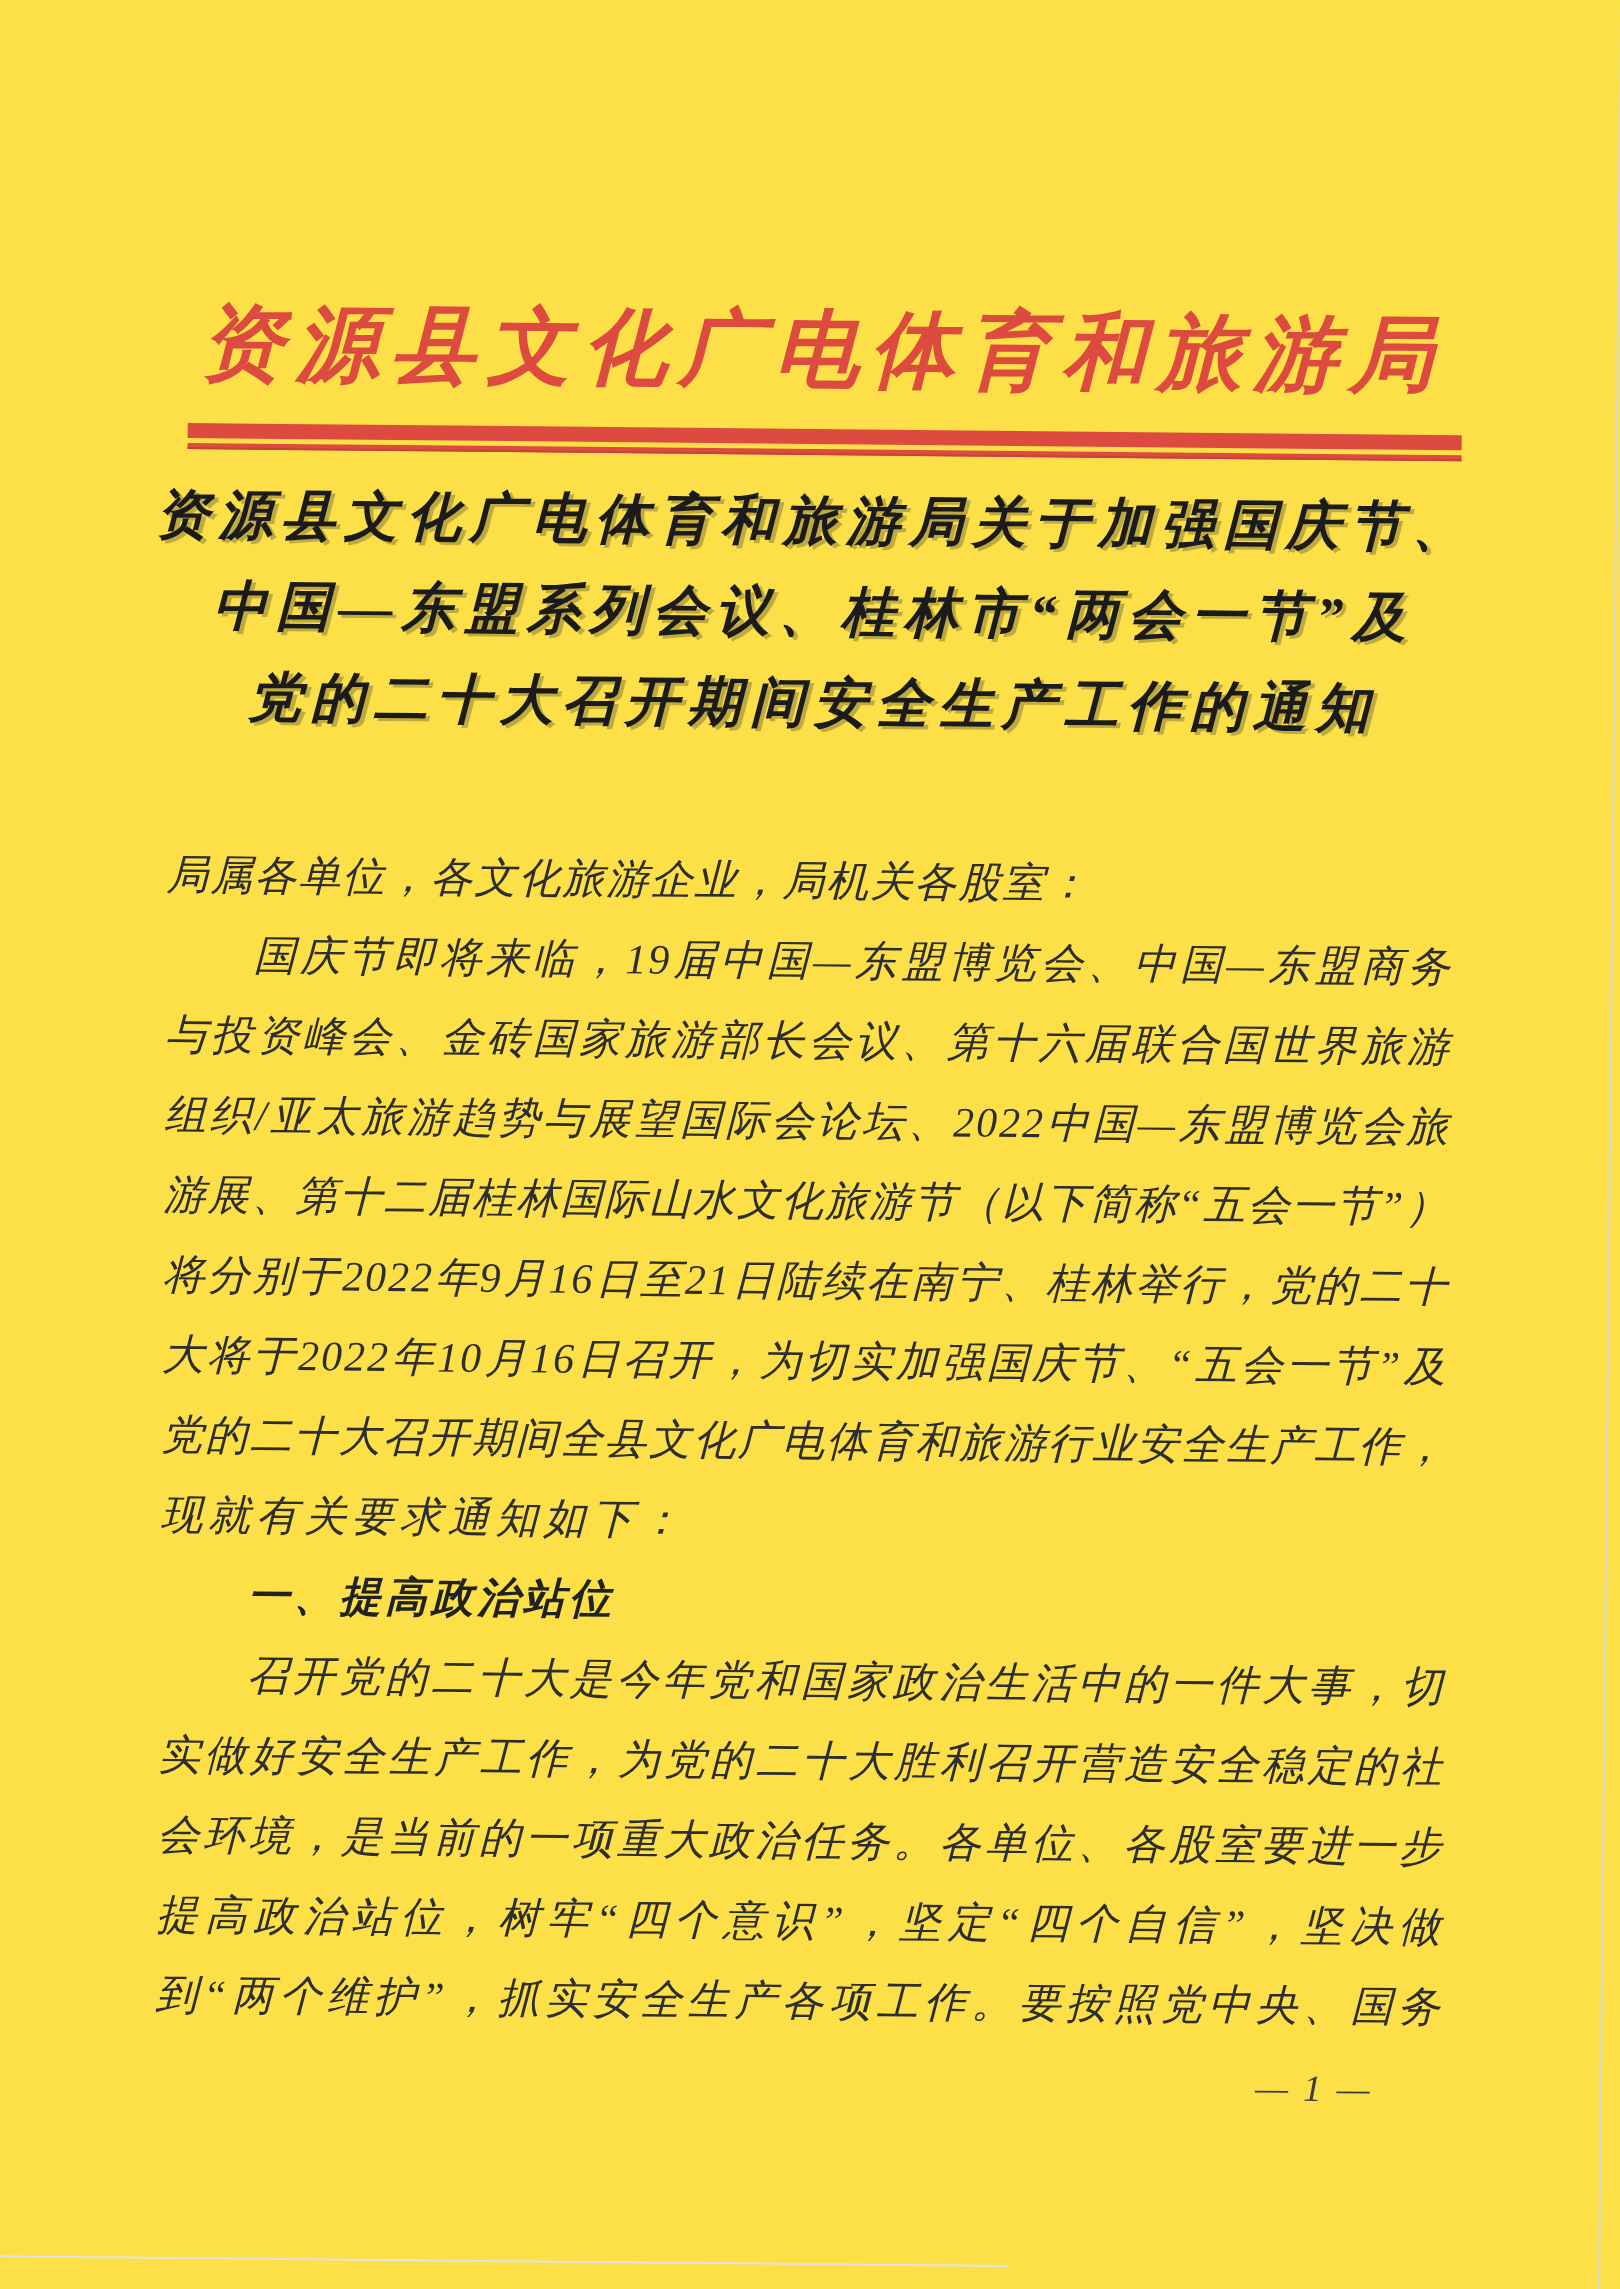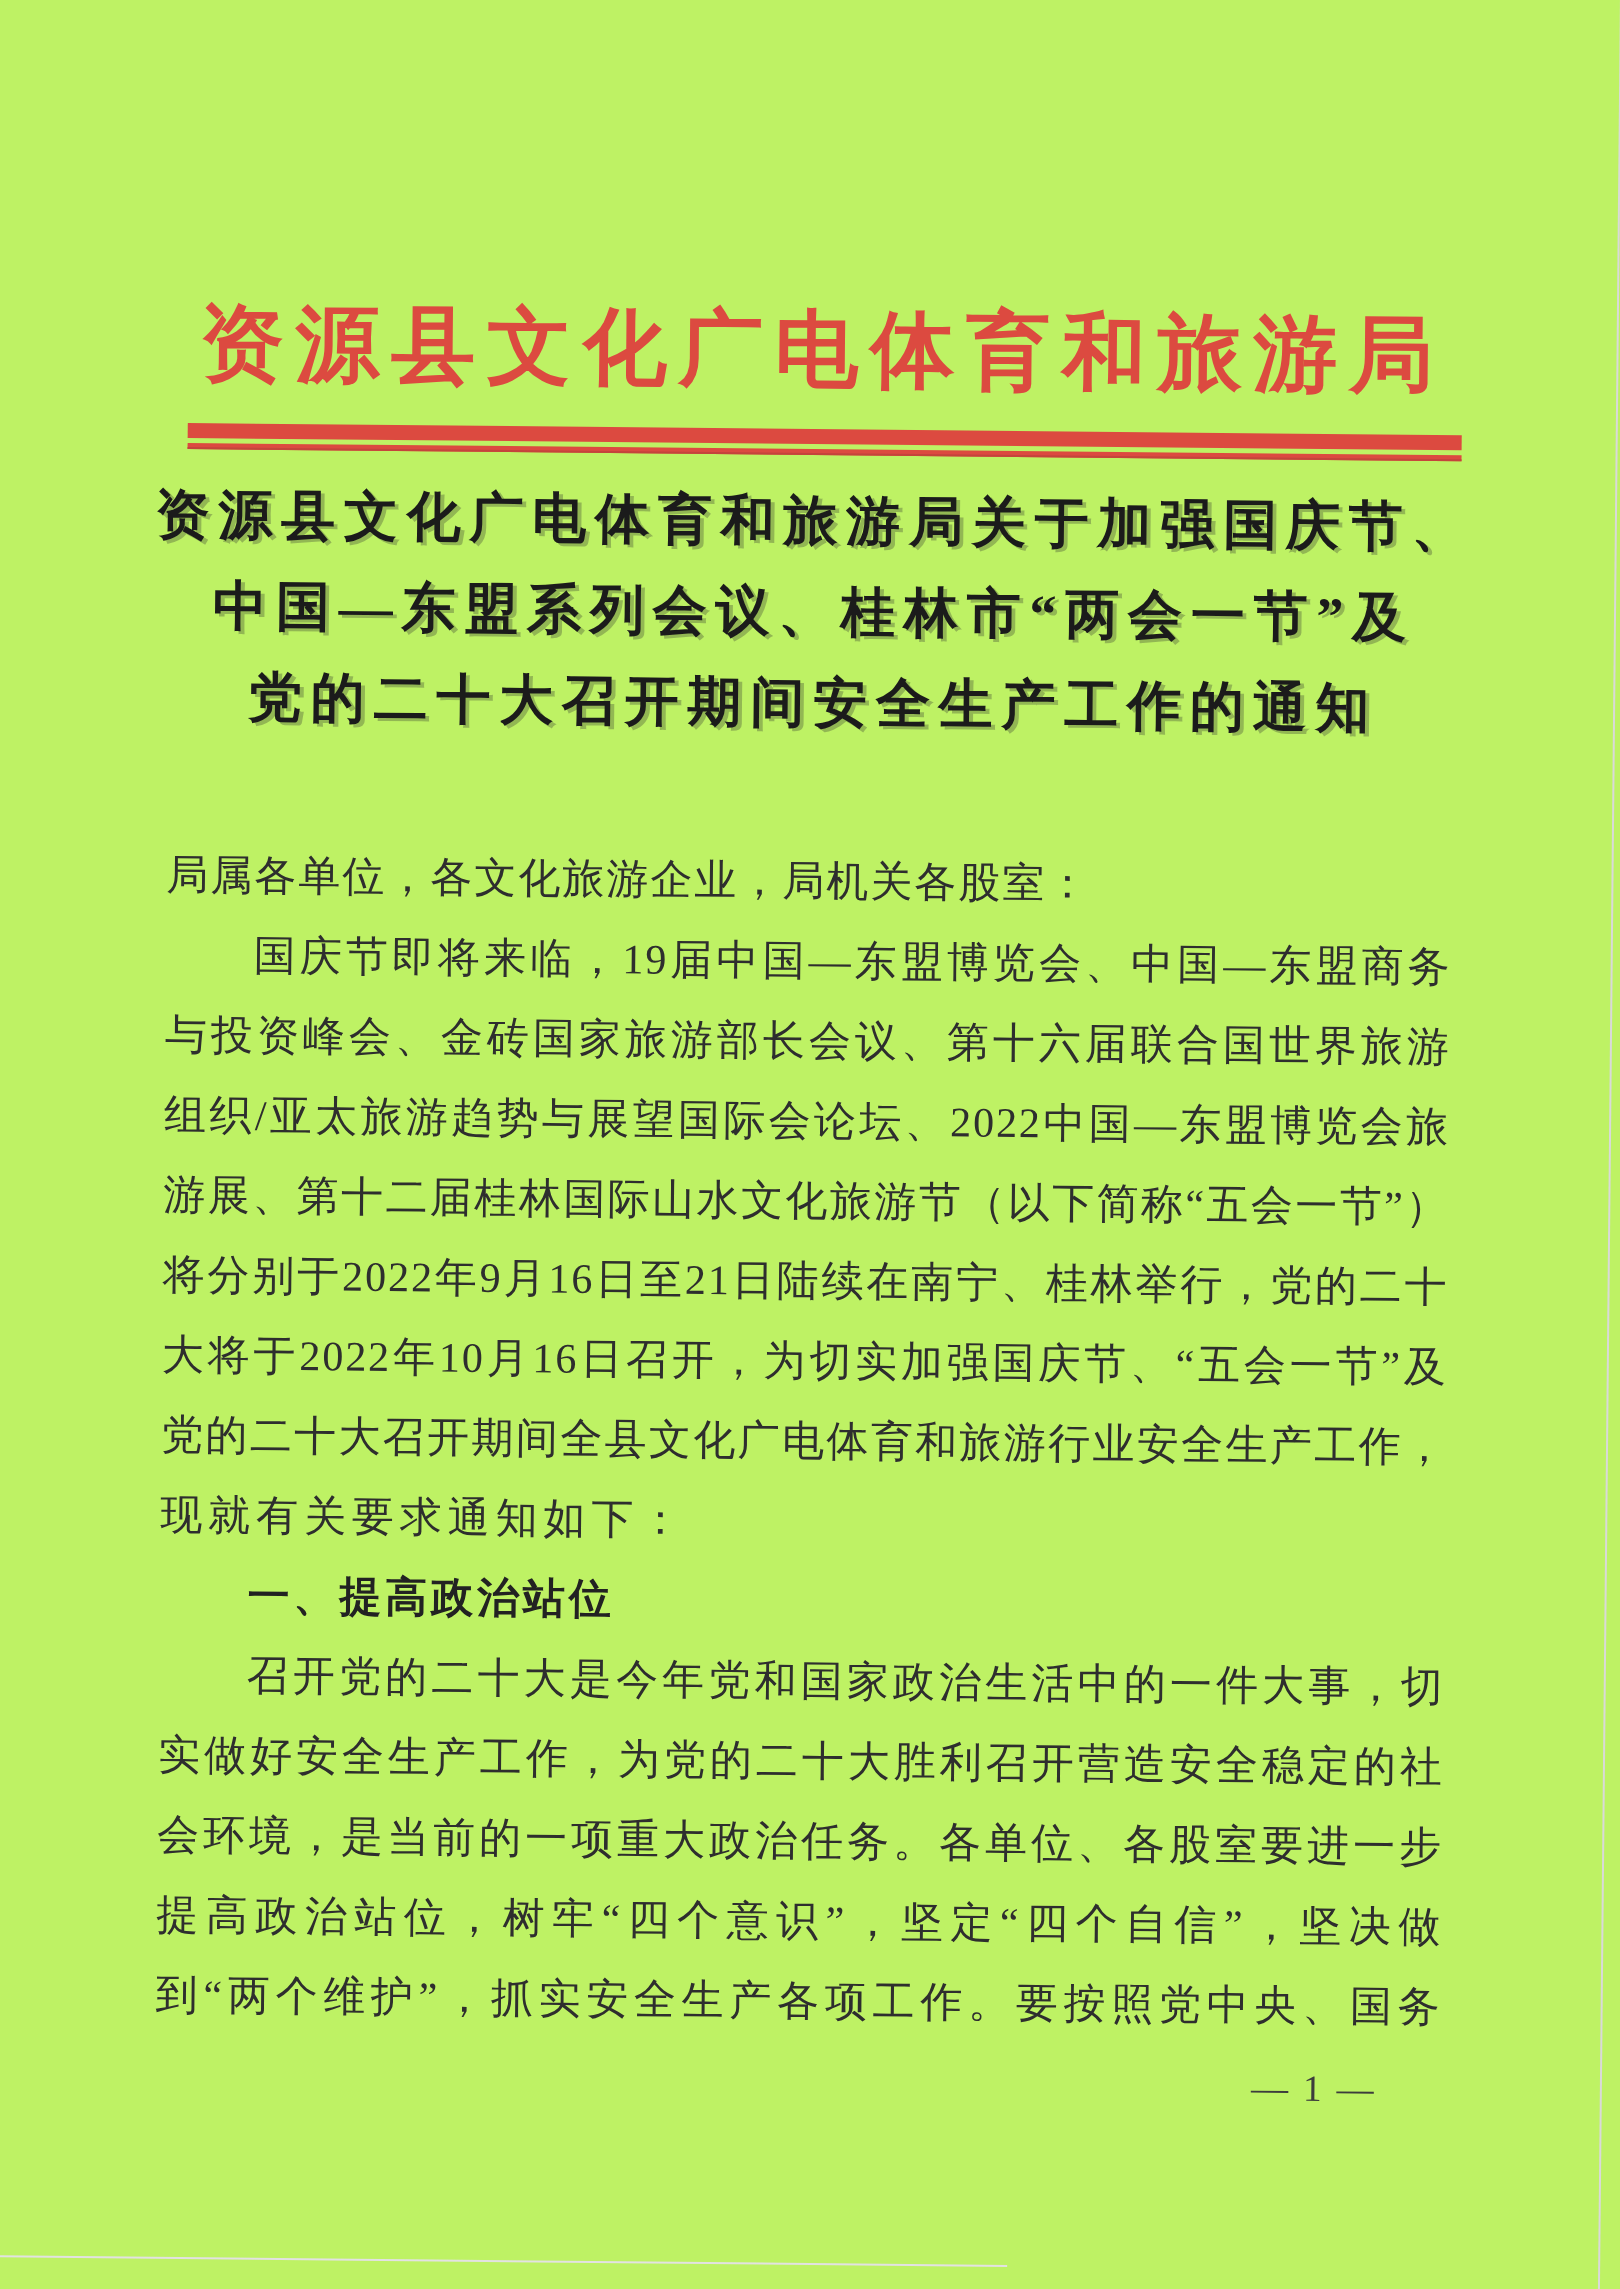--- a/index.html
+++ b/index.html
@@ -4,23 +4,24 @@
 <style>
   html, body {
     margin: 0;
     padding: 0;
     background: #ffffff;
   }
   .sheet {
     position: relative;
     width: 1620px;
     height: 2290px;
-    background: #bef264;
+    background: #fde047;
     overflow: hidden;
     font-family: "Liberation Serif", "DejaVu Serif", serif;
+    font-style: italic;
   }
   
   .tilt {
     position: absolute;
     inset: 0;
     transform: rotate(0.55deg);
     transform-origin: 50% 45%;
   }
   
   .letterhead-name {

